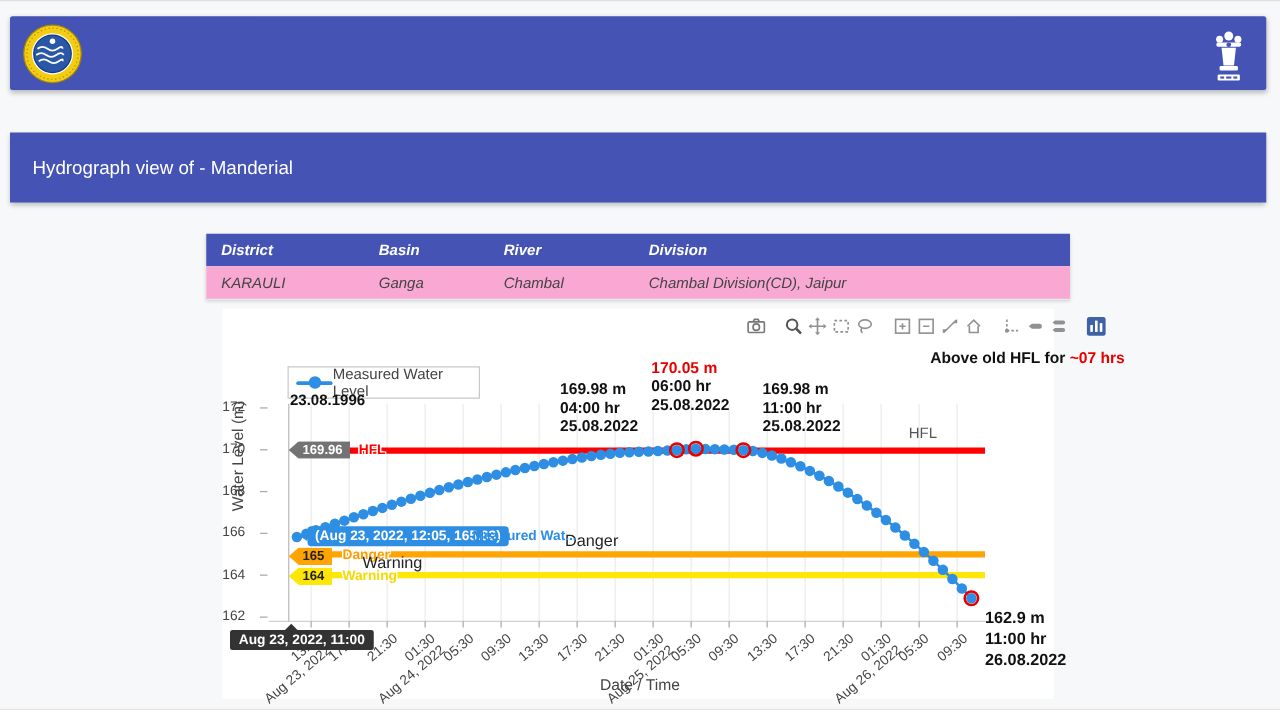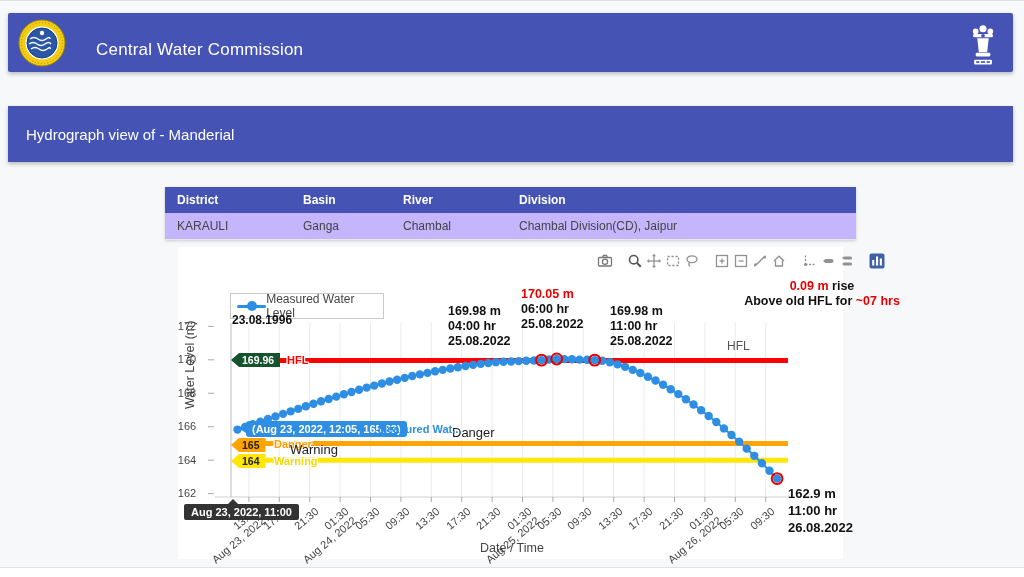--- a/index.html
+++ b/index.html
@@ -10,23 +10,23 @@
           border-radius:2px;box-shadow:0 2px 4px rgba(0,0,0,.25);}
   .app-title{position:absolute;left:88px;top:27px;color:#fff;font-size:17px;letter-spacing:.2px;}
   .logo{position:absolute;left:9px;top:5px;}
   .emblem{position:absolute;left:955px;top:9px;}
   .subbar{position:absolute;left:8px;top:105px;width:1005px;height:56px;background:#4553b4;
           box-shadow:0 2px 4px rgba(0,0,0,.25);}
   .sub-title{position:absolute;left:18px;top:20px;color:#fff;font-size:15px;}
   
   .station-card{position:absolute;left:165px;top:186px;width:691px;background:#fff;
                 box-shadow:0 1px 3px rgba(0,0,0,.18);}
-  .trow{display:flex;}
+  .trow{display:flex;font-style:italic;}
   .thead{background:#4553b4;color:#fff;font-weight:bold;font-size:12px;}
-  .tbody{color:#444;font-size:12px;background:#c4b5fd;border-bottom:1px solid #e8e8e8;}
+  .tbody{color:#444;font-size:12px;background:#f9a8d4;border-bottom:1px solid #e8e8e8;}
   .tc{padding:6px 0 6px 12px;box-sizing:border-box;}
   .c0{width:126px;}.c1{width:100px;}.c2{width:116px;}.c3{width:349px;}
   
   .chart-card{position:absolute;left:178px;top:246px;width:665px;height:312px;background:#fff;}
   
   .modebar{position:absolute;left:595px;top:251px;height:18px;display:flex;align-items:center;}
   .mb-group{display:flex;margin-right:11px;}
   .mb-btn{width:19px;height:17px;display:flex;align-items:center;justify-content:center;cursor:pointer;}
   
   #plot{position:absolute;left:0;top:0;pointer-events:none;}
@@ -74,21 +74,20 @@
     <svg class="logo" width="50" height="50" viewBox="0 0 50 50">
       <circle cx="25" cy="25" r="23" fill="#f2cd13" stroke="#a88a00" stroke-width="1"></circle>
       <circle cx="25" cy="25" r="20.5" fill="none" stroke="#7a6000" stroke-width="1" stroke-dasharray="1 2.2" opacity=".55"></circle>
       <circle cx="25" cy="25" r="16.5" fill="#ffffff"></circle>
       <circle cx="25" cy="25" r="15" fill="#2b57a7" stroke="#123d85"></circle>
       <path d="M13,21 q4,-3 8,0 t8,0 t4,0" stroke="#fff" stroke-width="1.4" fill="none"></path>
       <path d="M12,26 q4,-3 8,0 t8,0 t6,0" stroke="#fff" stroke-width="1.4" fill="none"></path>
       <path d="M14,31 q4,-3 8,0 t8,0 t3,0" stroke="#fff" stroke-width="1.4" fill="none"></path>
       <circle cx="25" cy="15" r="2.2" fill="#fff"></circle>
     </svg>
-    <div class="app-title">Central Water Commission</div>
     <svg class="emblem" width="40" height="46" viewBox="0 0 30 44">
       <g fill="#ffffff">
         <circle cx="15" cy="6.5" r="3.4"></circle>
         <circle cx="8" cy="9" r="2.7"></circle>
         <circle cx="22" cy="9" r="2.7"></circle>
         <rect x="5.5" y="11.5" width="19" height="3.2" rx="1.4"></rect>
         <circle cx="15" cy="13.2" r="1.8" fill="#4553b4"></circle>
         <path d="M9.5,15.5 L20.5,15.5 L19,29 L11,29 Z"></path>
         <rect x="8" y="29.5" width="14" height="3.4" rx="1"></rect>
         <rect x="6.5" y="36" width="17" height="4.6" rx="1"></rect>
@@ -413,21 +412,21 @@
   <div class="legend">
     <span class="leg-line">
         <span class="leg-dot"></span>
       </span>
     <span class="leg-text">Measured Water Level</span>
   </div>
 
   <div class="ylab">Water Level (m)</div>
   <div class="xlab">Date / Time</div>
 
-  <div class="tag" style="left:231px;top:352px;background:#14532d;color:#fff;">169.96</div>
+  <div class="tag" style="left:231px;top:352px;background:#737373;color:#fff;">169.96</div>
   <div class="linelabel" style="left:287px;top:353px;color:#ff0000;">HFL</div>
   <div class="tag" style="left:231px;top:437px;background:#ffa400;color:#222;">165</div>
   <div class="linelabel" style="left:274px;top:437px;color:#ff9d00;">Danger</div>
   <div class="tag" style="left:231px;top:453px;background:#ffe606;color:#222;">164</div>
   <div class="linelabel" style="left:274px;top:454px;color:#f5d900;">Warning</div>
 
   <div class="ann" style="left:232px;top:312px;font-size:12px;">23.08.1996</div>
 
   <div class="ann" style="left:448px;top:303px;">
     <div>169.98 m</div>
@@ -441,21 +440,20 @@
   </div>
   <div class="ann" style="left:610px;top:303px;">
     <div>169.98 m</div>
     <div>11:00 hr</div>
     <div>25.08.2022</div>
   </div>
 
   <div class="ann-gray" style="left:727px;top:338px;">HFL</div>
 
   <div class="ann" style="left:728px;top:278px;width:188px;text-align:center;line-height:14.5px;">
-    <div><span class="red">0.09 m</span><span> rise</span></div>
     <div><span>Above old HFL for </span><span class="red">~07 hrs</span></div>
   </div>
 
   <div class="ann" style="left:788px;top:484px;font-size:13px;line-height:17px;">
     <div>162.9 m</div>
     <div>11:00 hr</div>
     <div>26.08.2022</div>
   </div>
 
   <div class="ann-plain" style="left:452px;top:424px;">Danger</div>

